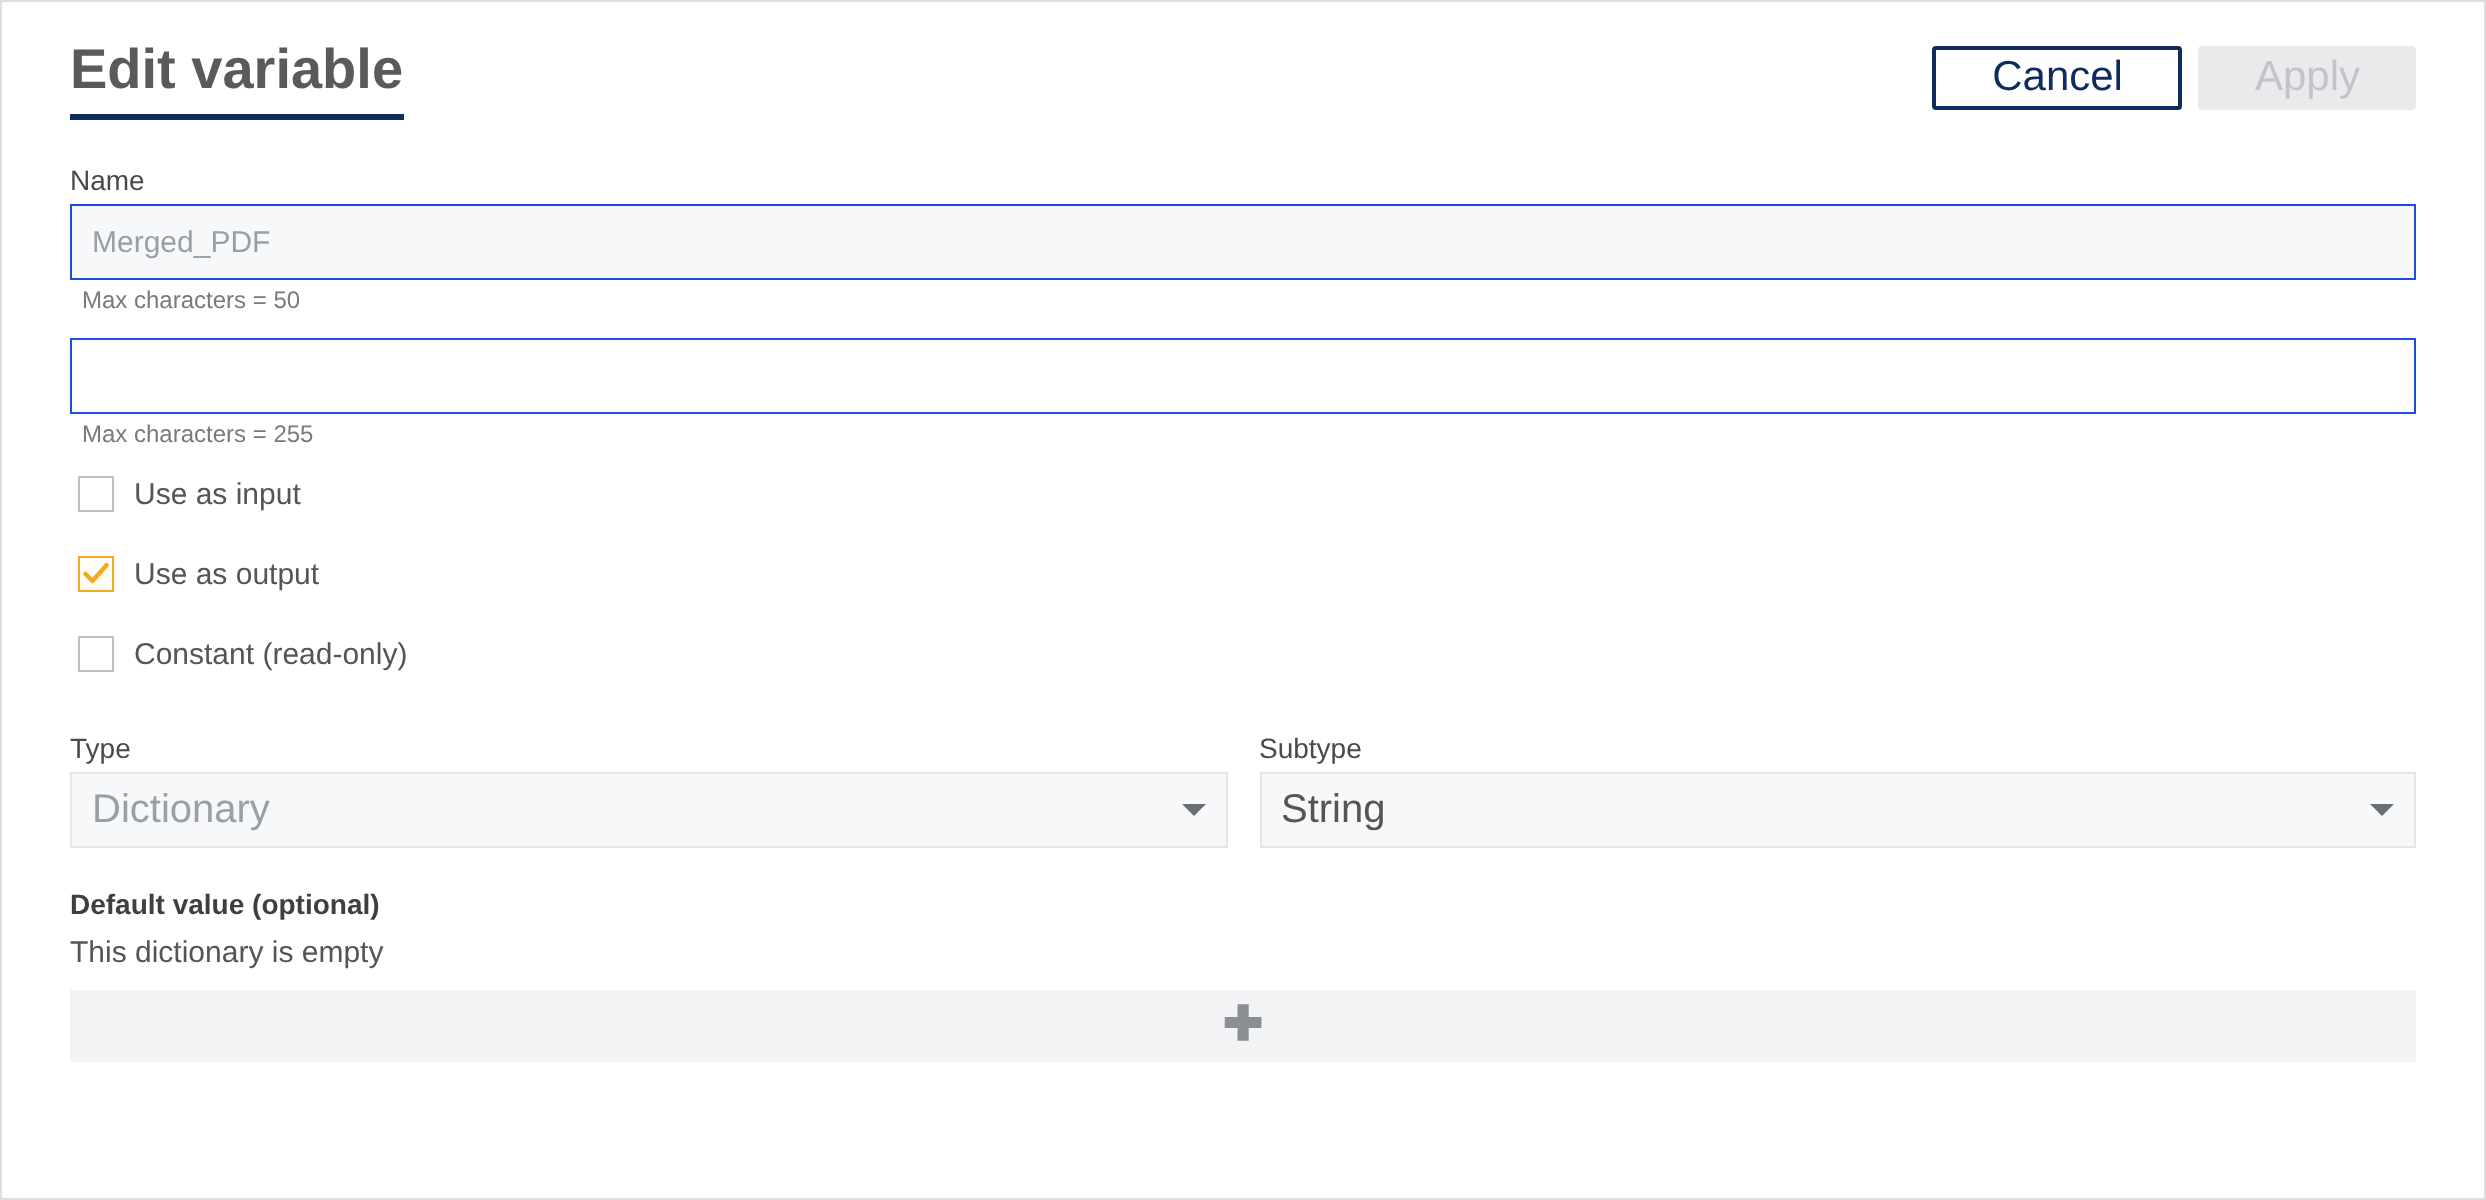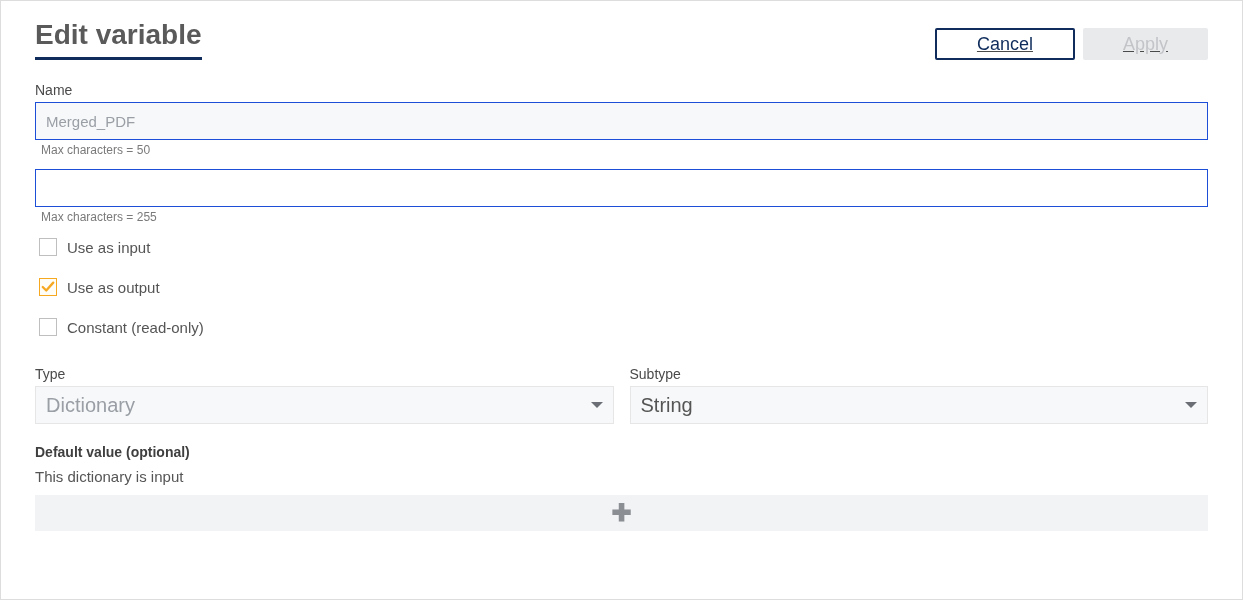--- a/index.html
+++ b/index.html
@@ -11,44 +11,43 @@
   .panel {
     width: 1243px;
     height: 600px;
     border: 1px solid #ddd;
     padding: 18px 34px 0 34px;
     position: relative;
   }
   .header-row {
     display: flex;
     justify-content: space-between;
-    align-items: flex-end;
+    align-items: flex-start;
     margin-bottom: 22px;
-    text-decoration: underline;
   }
   .title-wrap {
     display: inline-block;
   }
   .title {
     font-size: 28px;
     font-weight: 600;
     color: #5a5a5a;
     padding-bottom: 6px;
     border-bottom: 3px solid #0f2c5c;
     display: inline-block;
   }
   .header-actions {
     display: flex;
     gap: 8px;
     margin-top: 4px;
   }
   .btn {
     height: 32px;
-    padding: 0 40px;
-    font-size: 18px;
+    padding: 0 28px;
+    font-size: 21px;
     border-radius: 2px;
     cursor: pointer;
     display: inline-flex;
     align-items: center;
     justify-content: center;
   }
   .btn-cancel {
     background: #fff;
     border: 2px solid #0f2c5c;
     color: #0f2c5c;
@@ -224,19 +223,19 @@
       <label class="field-label">Subtype</label>
       <div class="select-box active">
         <span>String</span>
         <span class="caret"></span>
       </div>
     </div>
   </div>
 
   <div class="default-section">
     <div class="default-label">Default value (optional)</div>
-    <div class="empty-msg">This dictionary is input</div>
+    <div class="empty-msg">This dictionary is empty</div>
     <div class="add-bar">
       <span class="plus">✚</span>
     </div>
   </div>
 
 </div>
 
 </body></html>

